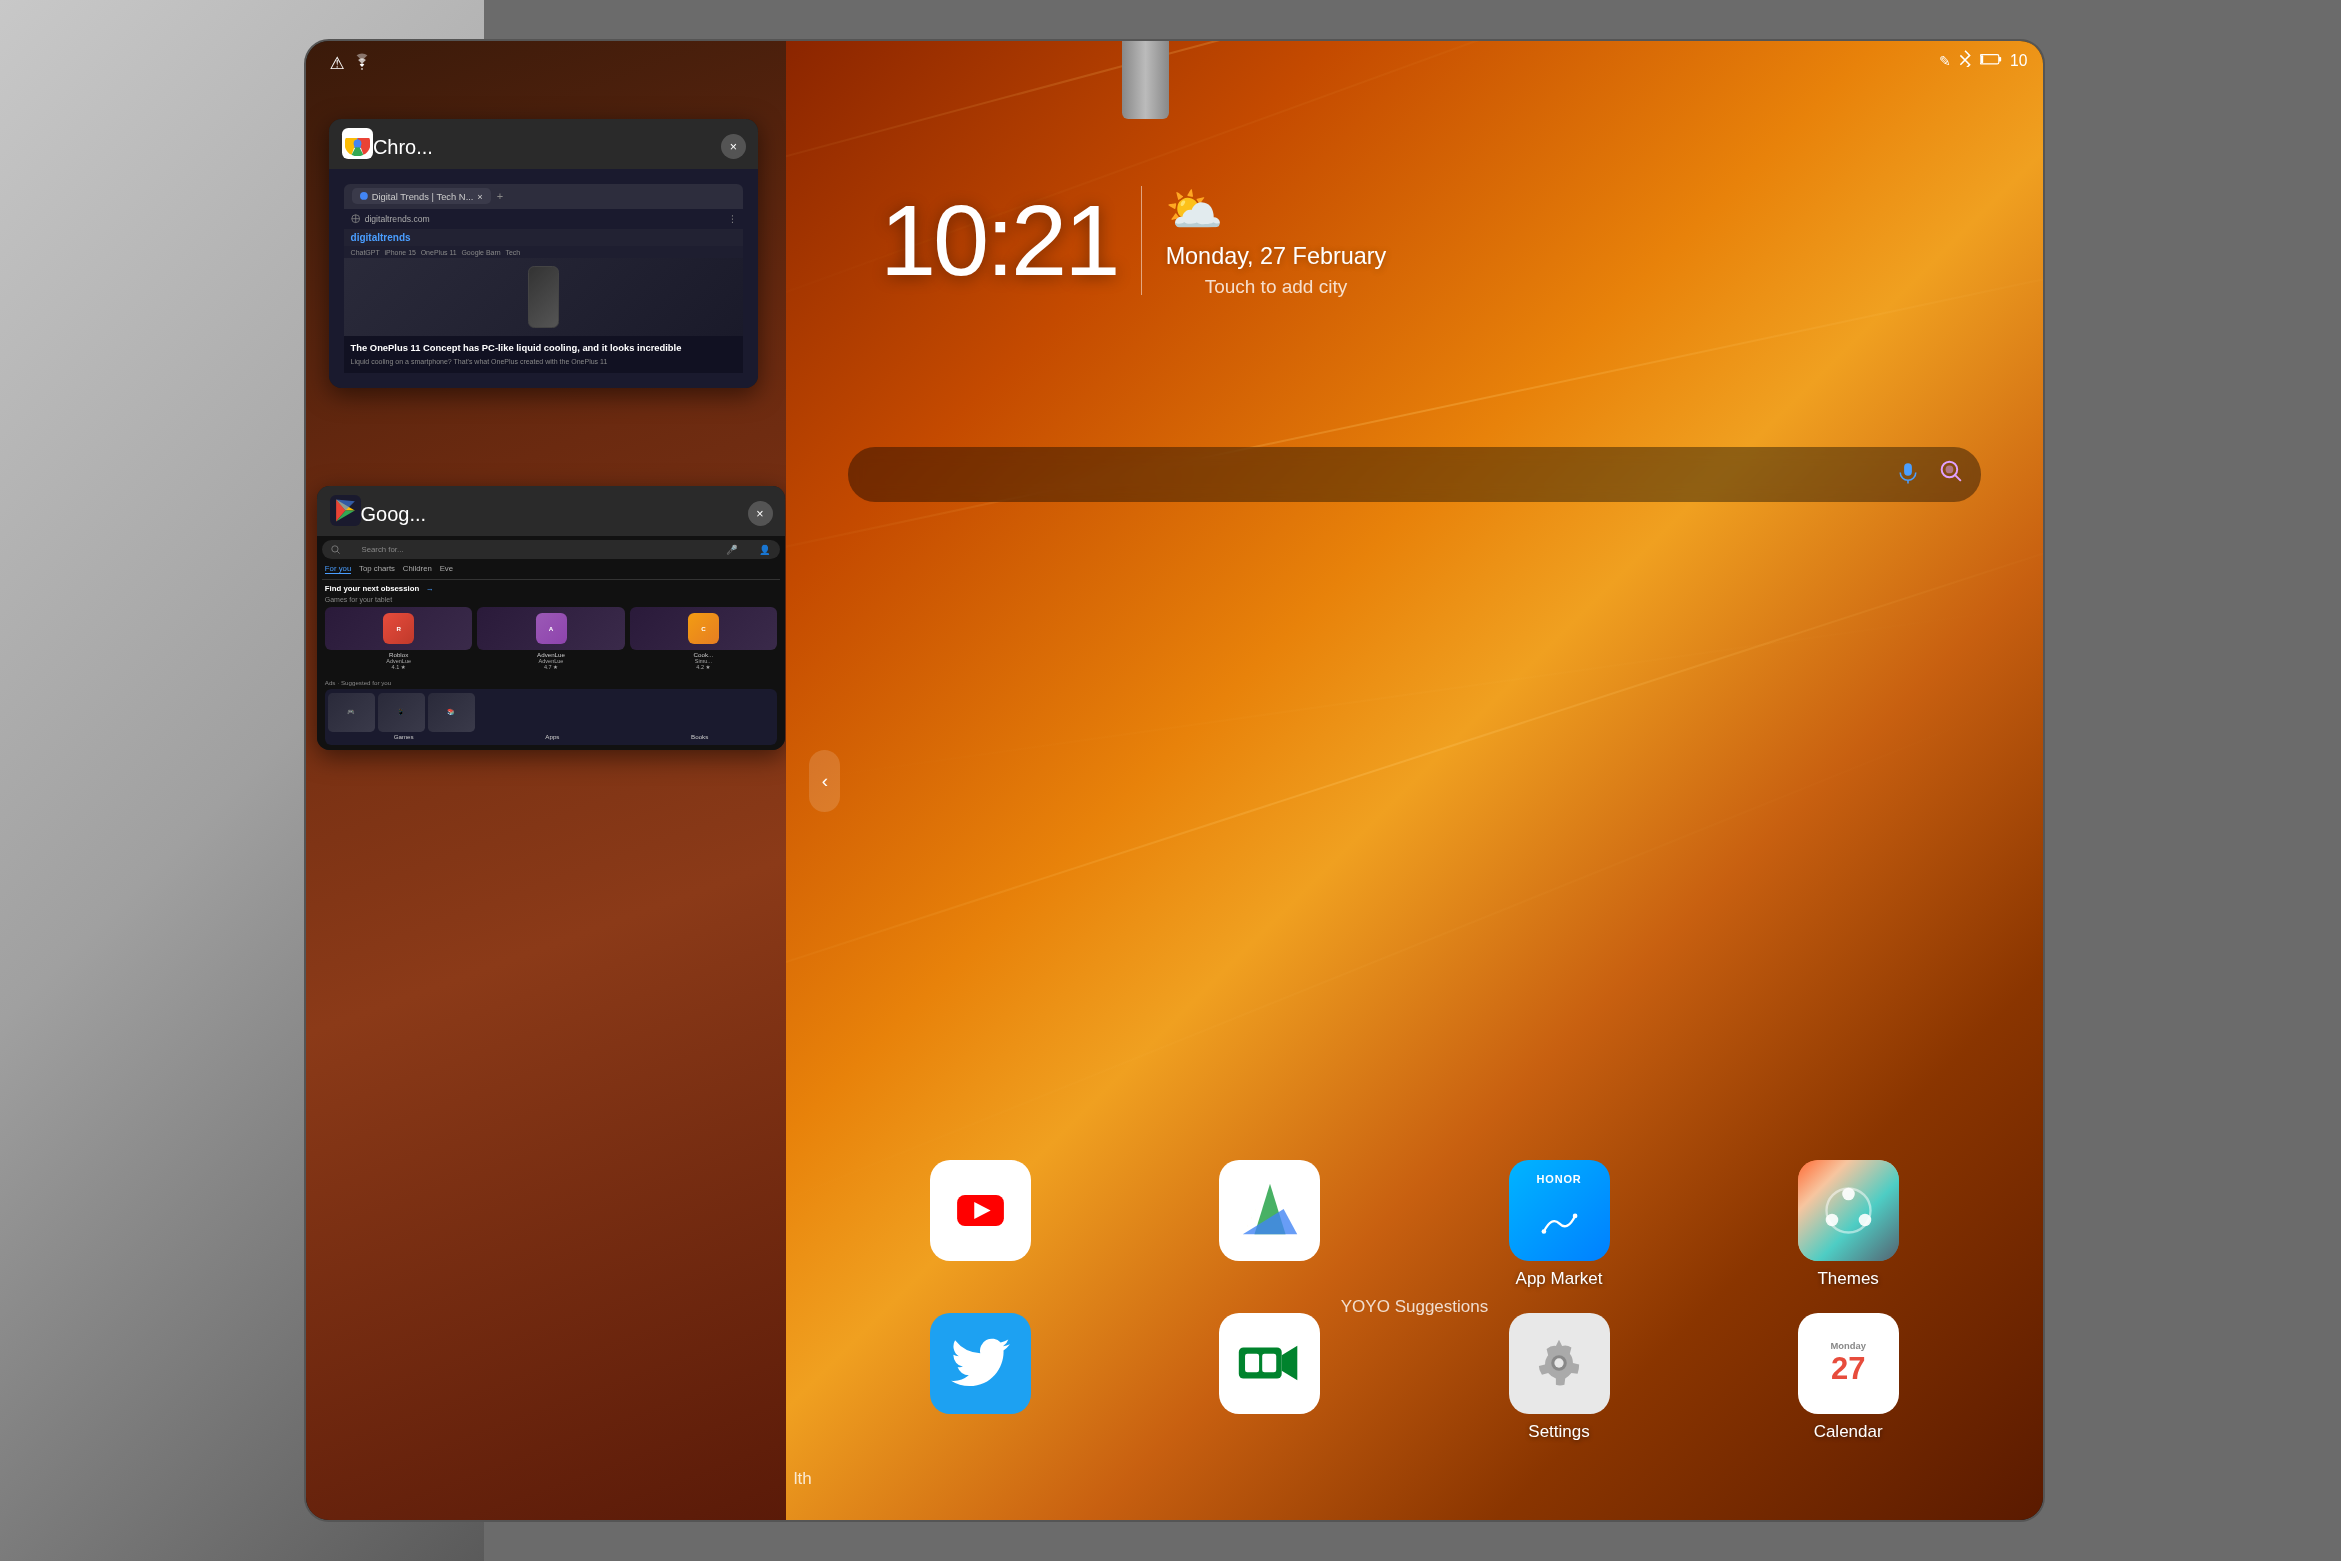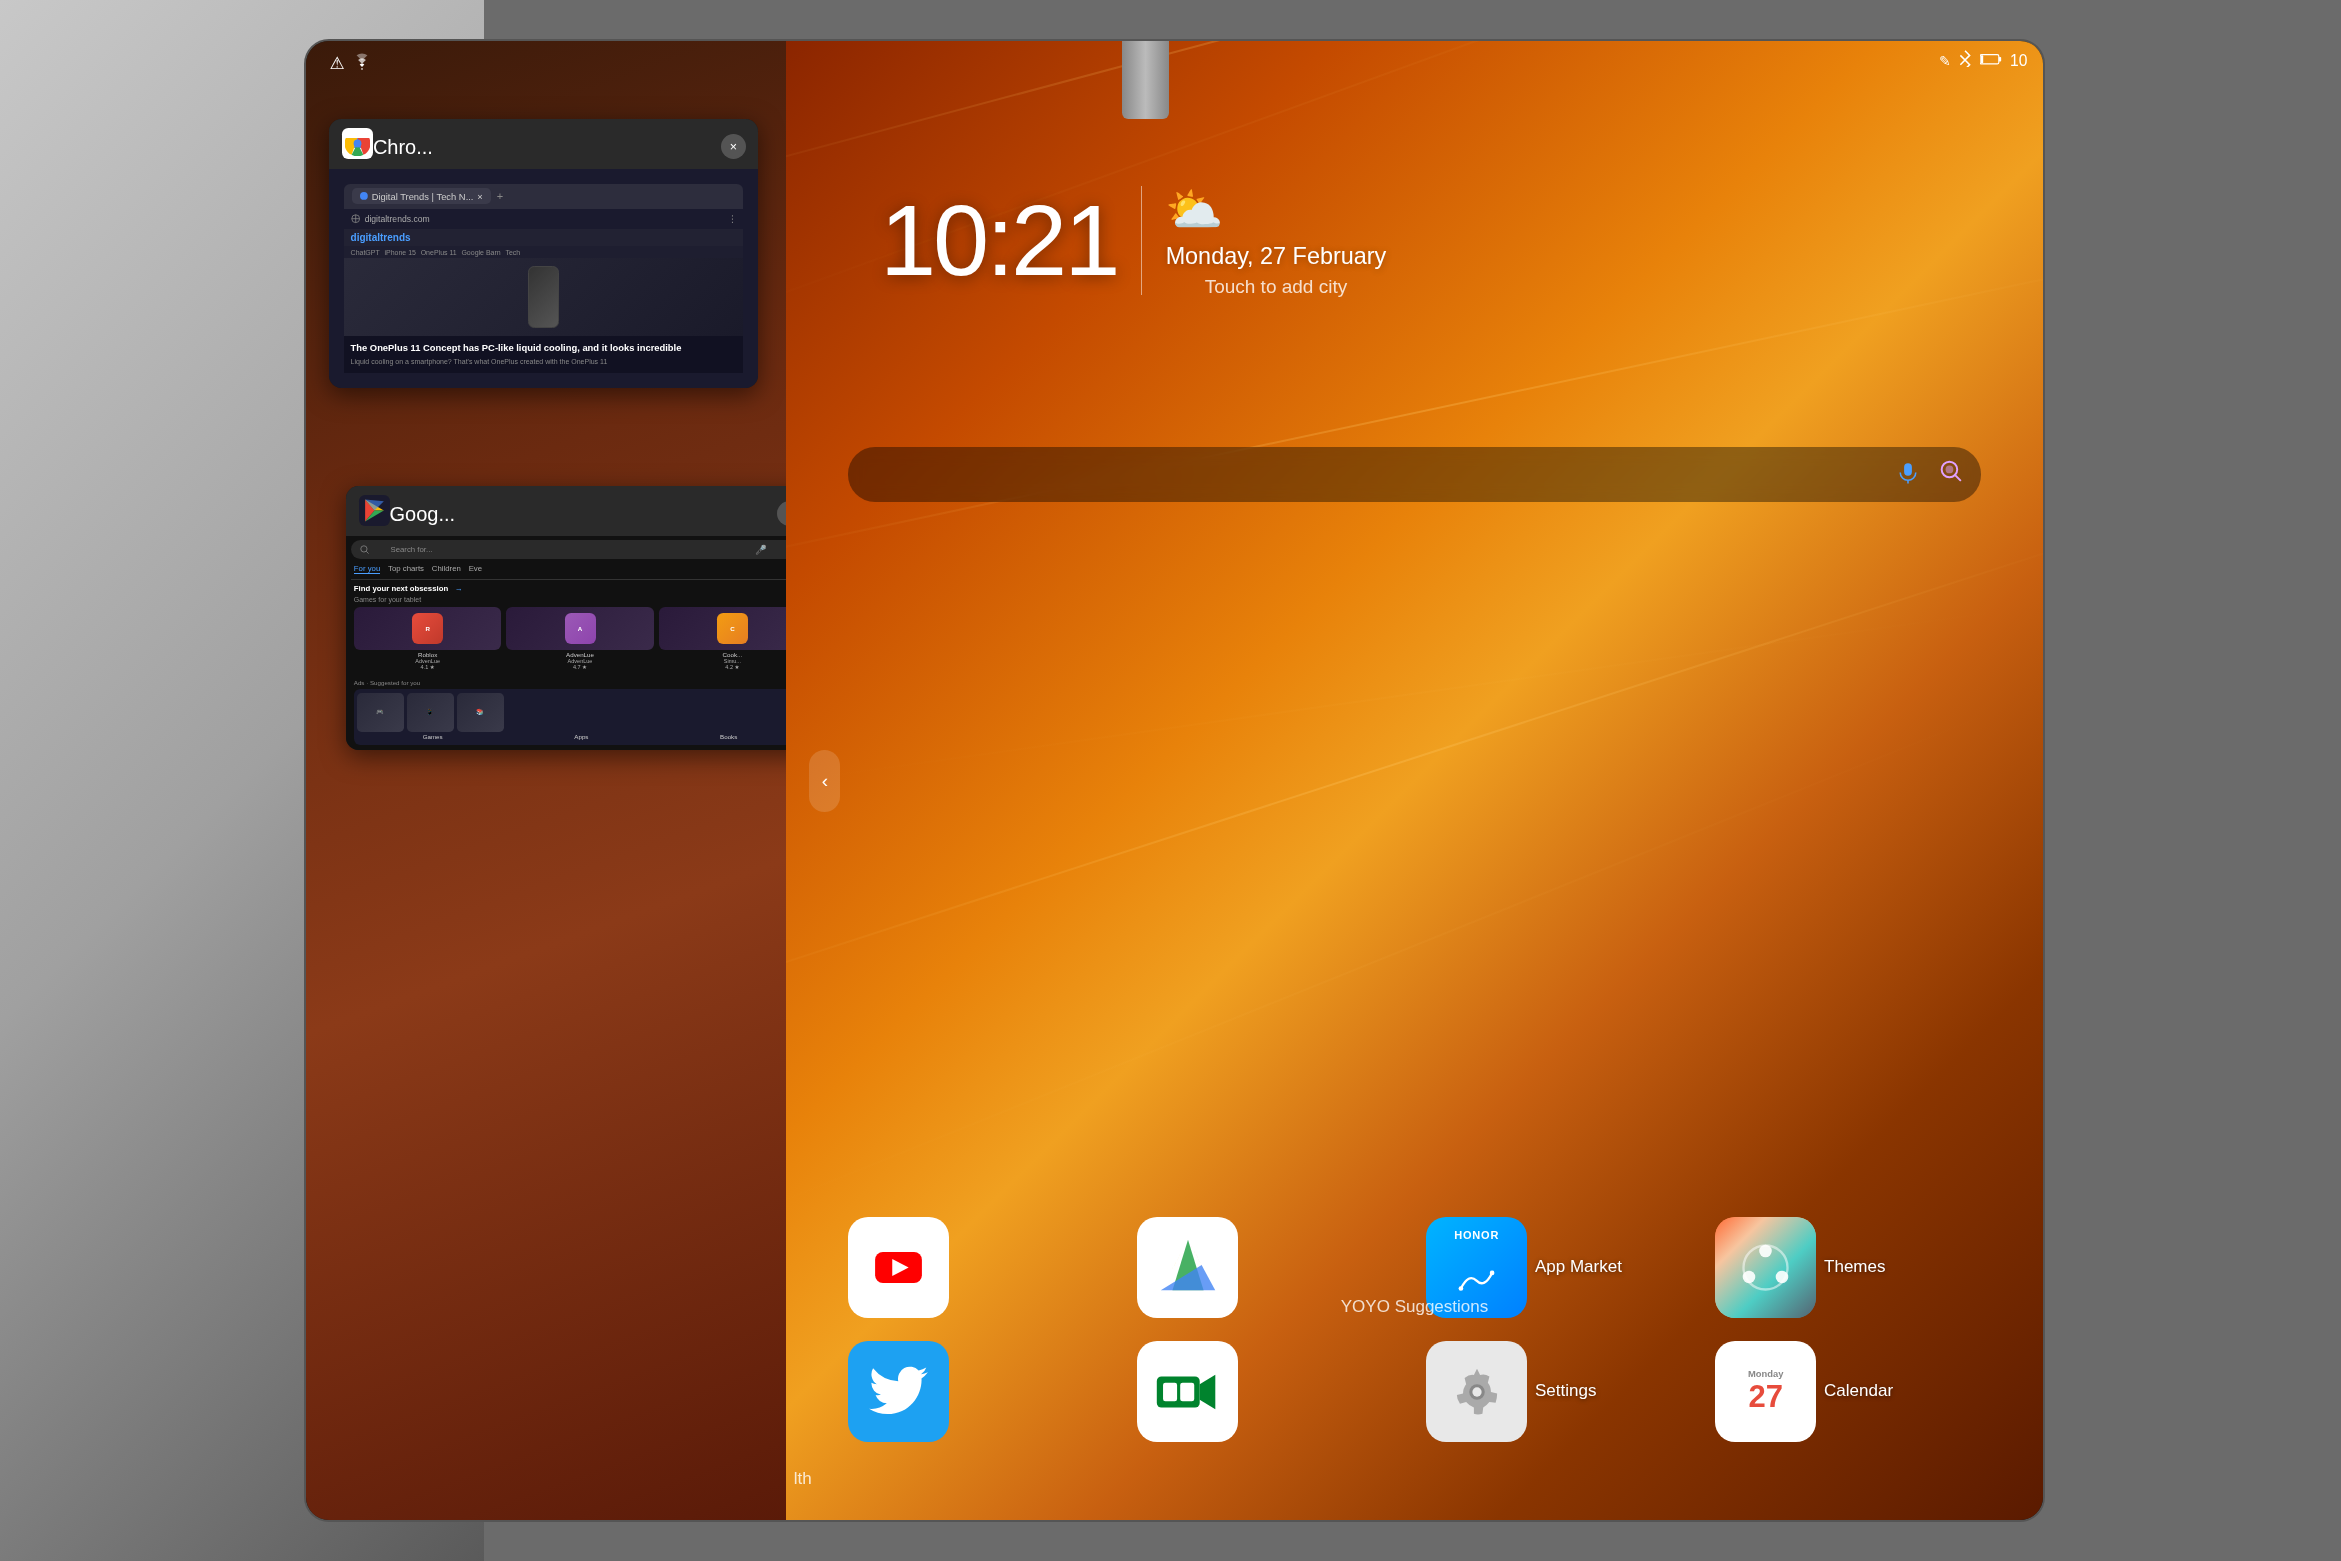--- a/index.html
+++ b/index.html
@@ -229,21 +229,21 @@
     .article-desc {
       color: #888;
       font-size: 7px;
       line-height: 1.3;
     }
 
     
     .google-window {
       position: absolute;
       top: 445px;
-      left: 40px;
+      left: 11px;
       width: 468px;
       background: #1e1e1e;
       border-radius: 12.5px;
       overflow: hidden;
       box-shadow: 0 6.2px 25px rgba(0,0,0,0.5);
     }
 
     .app-icon-gplay {
       width: 31px;
       height: 31px;
@@ -491,21 +491,21 @@
     }
 
     .app-grid-inner {
       display: grid;
       grid-template-columns: repeat(4, 1fr);
       gap: 23.4px;
     }
 
     .app-item {
       display: flex;
-      flex-direction: row;
+      flex-direction: column;
       align-items: center;
       gap: 7.8px;
       cursor: pointer;
     }
 
     .app-icon {
       width: 101px;
       height: 101px;
       border-radius: 20px;
       display: flex;

